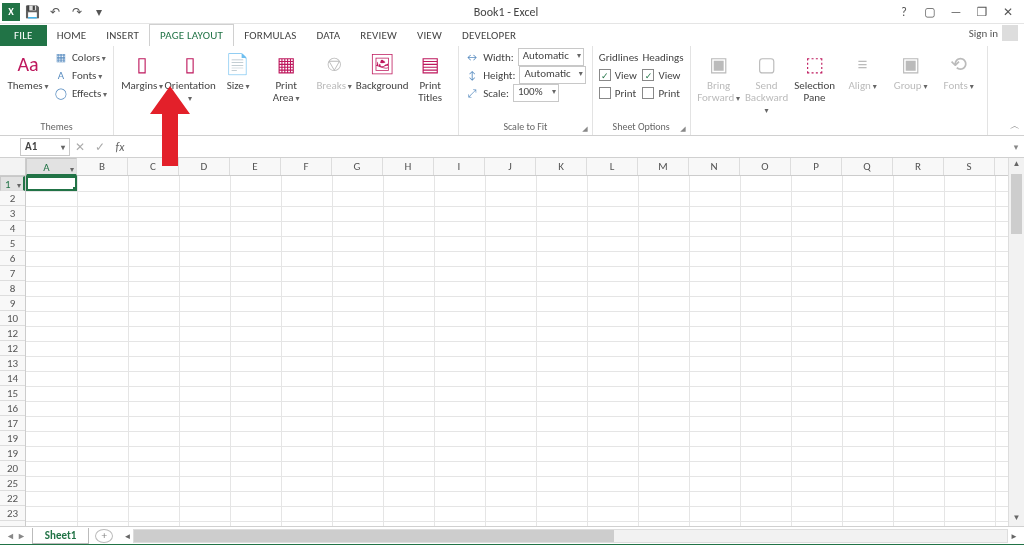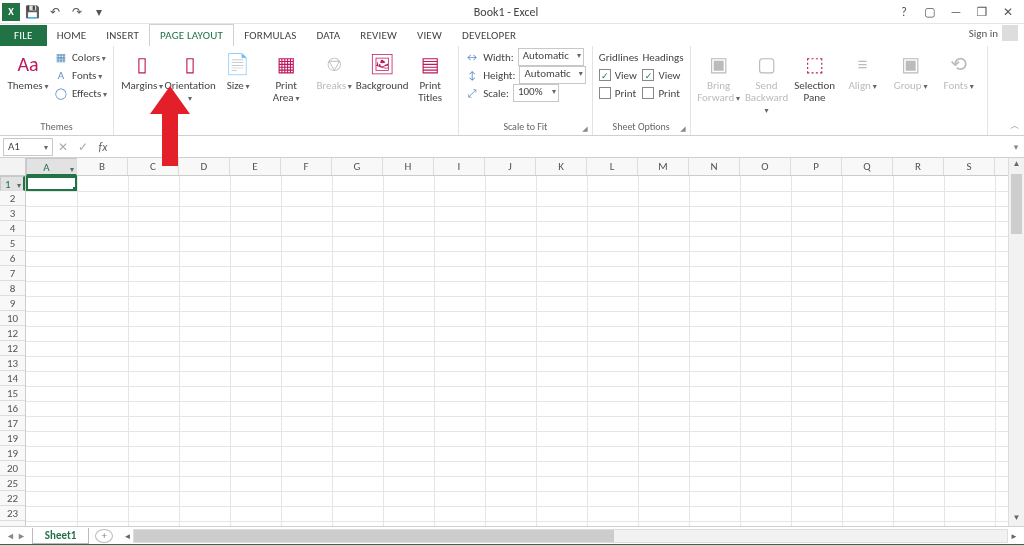--- a/index.html
+++ b/index.html
@@ -40,21 +40,21 @@
   .disabled { color:#bbb; }
   .disabled .ic, .disabled .lbl { color:#bbb; }
   .ribbon-collapse { position:absolute; right:4px; bottom:2px; font-size:10px; color:#666; }
 
   
   .pointer-arrow { position:absolute; left:150px; top:40px; z-index:50; pointer-events:none; }
   .pointer-arrow svg { display:block; }
 
   
   .fbar { height:22px; border-bottom:1px solid #d0d0d0; display:flex; align-items:center; font-size:11px; color:#444; }
-  .namebox { width:50px; height:18px; border:1px solid #c8c8c8; margin-left:3px; padding:0 4px; display:flex; align-items:center; justify-content:space-between; }
+  .namebox { width:50px; height:18px; border:1px solid #c8c8c8; margin-left:20px; padding:0 4px; display:flex; align-items:center; justify-content:space-between;font-weight:bold; }
   .namebox::after { content:"▾"; font-size:8px; color:#666; }
   .fbar-btn { width:20px; text-align:center; color:#aaa; font-size:12px; }
   .fx { font-style:italic; color:#666; }
   .formula-input { flex:1; height:18px; border:none; padding-left:6px; }
   .fbar-expand { width:16px; text-align:center; color:#888; font-size:9px; }
 
   
   .grid-wrap { position:relative; height: 368px; display:flex; }
   .corner { width:26px; height:18px; background:#f3f3f3; border-right:1px solid #ccc; border-bottom:1px solid #ccc; position:absolute; left:0; top:0; }
   .colheads { position:absolute; left:26px; top:0; right:16px; height:18px; display:flex; background:#f8f8f8; border-bottom:1px solid #ccc; }

